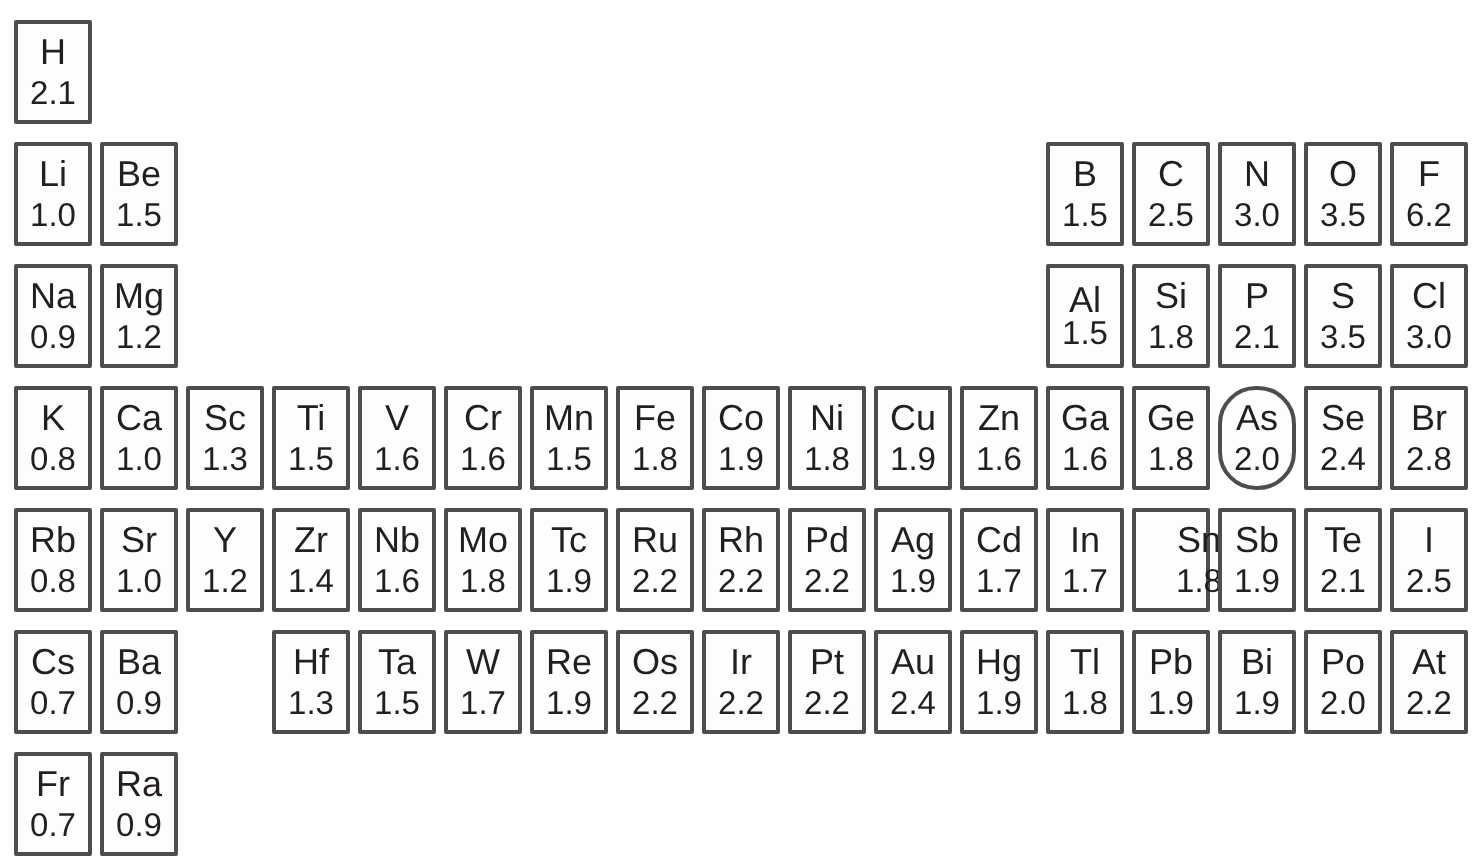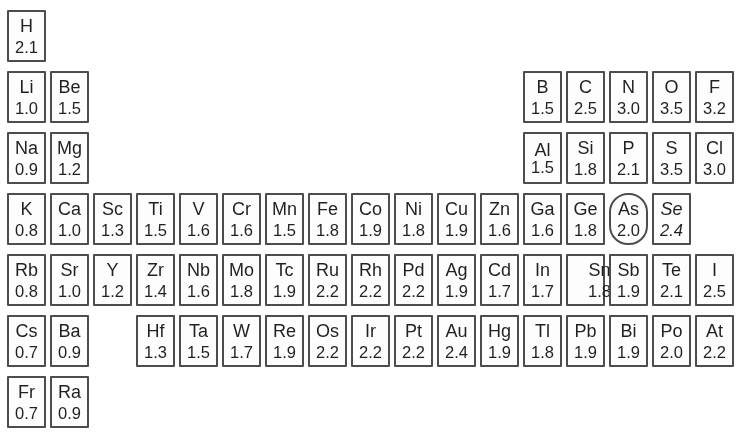--- a/index.html
+++ b/index.html
@@ -74,21 +74,21 @@
       <div class="cell" style="grid-area: 2 / 15;">
         <span class="sym">N</span>
         <span class="val">3.0</span>
       </div>
       <div class="cell" style="grid-area: 2 / 16;">
         <span class="sym">O</span>
         <span class="val">3.5</span>
       </div>
       <div class="cell" style="grid-area: 2 / 17;">
         <span class="sym">F</span>
-        <span class="val">3.2</span>
+        <span class="val">6.2</span>
       </div>
       <div class="cell" style="grid-area: 3 / 1;">
         <span class="sym">Na</span>
         <span class="val">0.9</span>
       </div>
       <div class="cell" style="grid-area: 3 / 2;">
         <span class="sym">Mg</span>
         <span class="val">1.2</span>
       </div>
       <div class="cell" style="grid-area: 3 / 13; justify-content: center;">
@@ -164,23 +164,27 @@
         <span class="val">1.6</span>
       </div>
       <div class="cell" style="grid-area: 4 / 14;">
         <span class="sym">Ge</span>
         <span class="val">1.8</span>
       </div>
       <div class="cell" style="grid-area: 4 / 15; border-radius: 19px;">
         <span class="sym">As</span>
         <span class="val">2.0</span>
       </div>
-      <div class="cell" style="grid-area: 4 / 16; font-style: italic;">
+      <div class="cell" style="grid-area: 4 / 16;">
         <span class="sym">Se</span>
         <span class="val">2.4</span>
+      </div>
+      <div class="cell" style="grid-area: 4 / 17;">
+        <span class="sym">Br</span>
+        <span class="val">2.8</span>
       </div>
       <div class="cell" style="grid-area: 5 / 1;">
         <span class="sym">Rb</span>
         <span class="val">0.8</span>
       </div>
       <div class="cell" style="grid-area: 5 / 2;">
         <span class="sym">Sr</span>
         <span class="val">1.0</span>
       </div>
       <div class="cell" style="grid-area: 5 / 3;">

